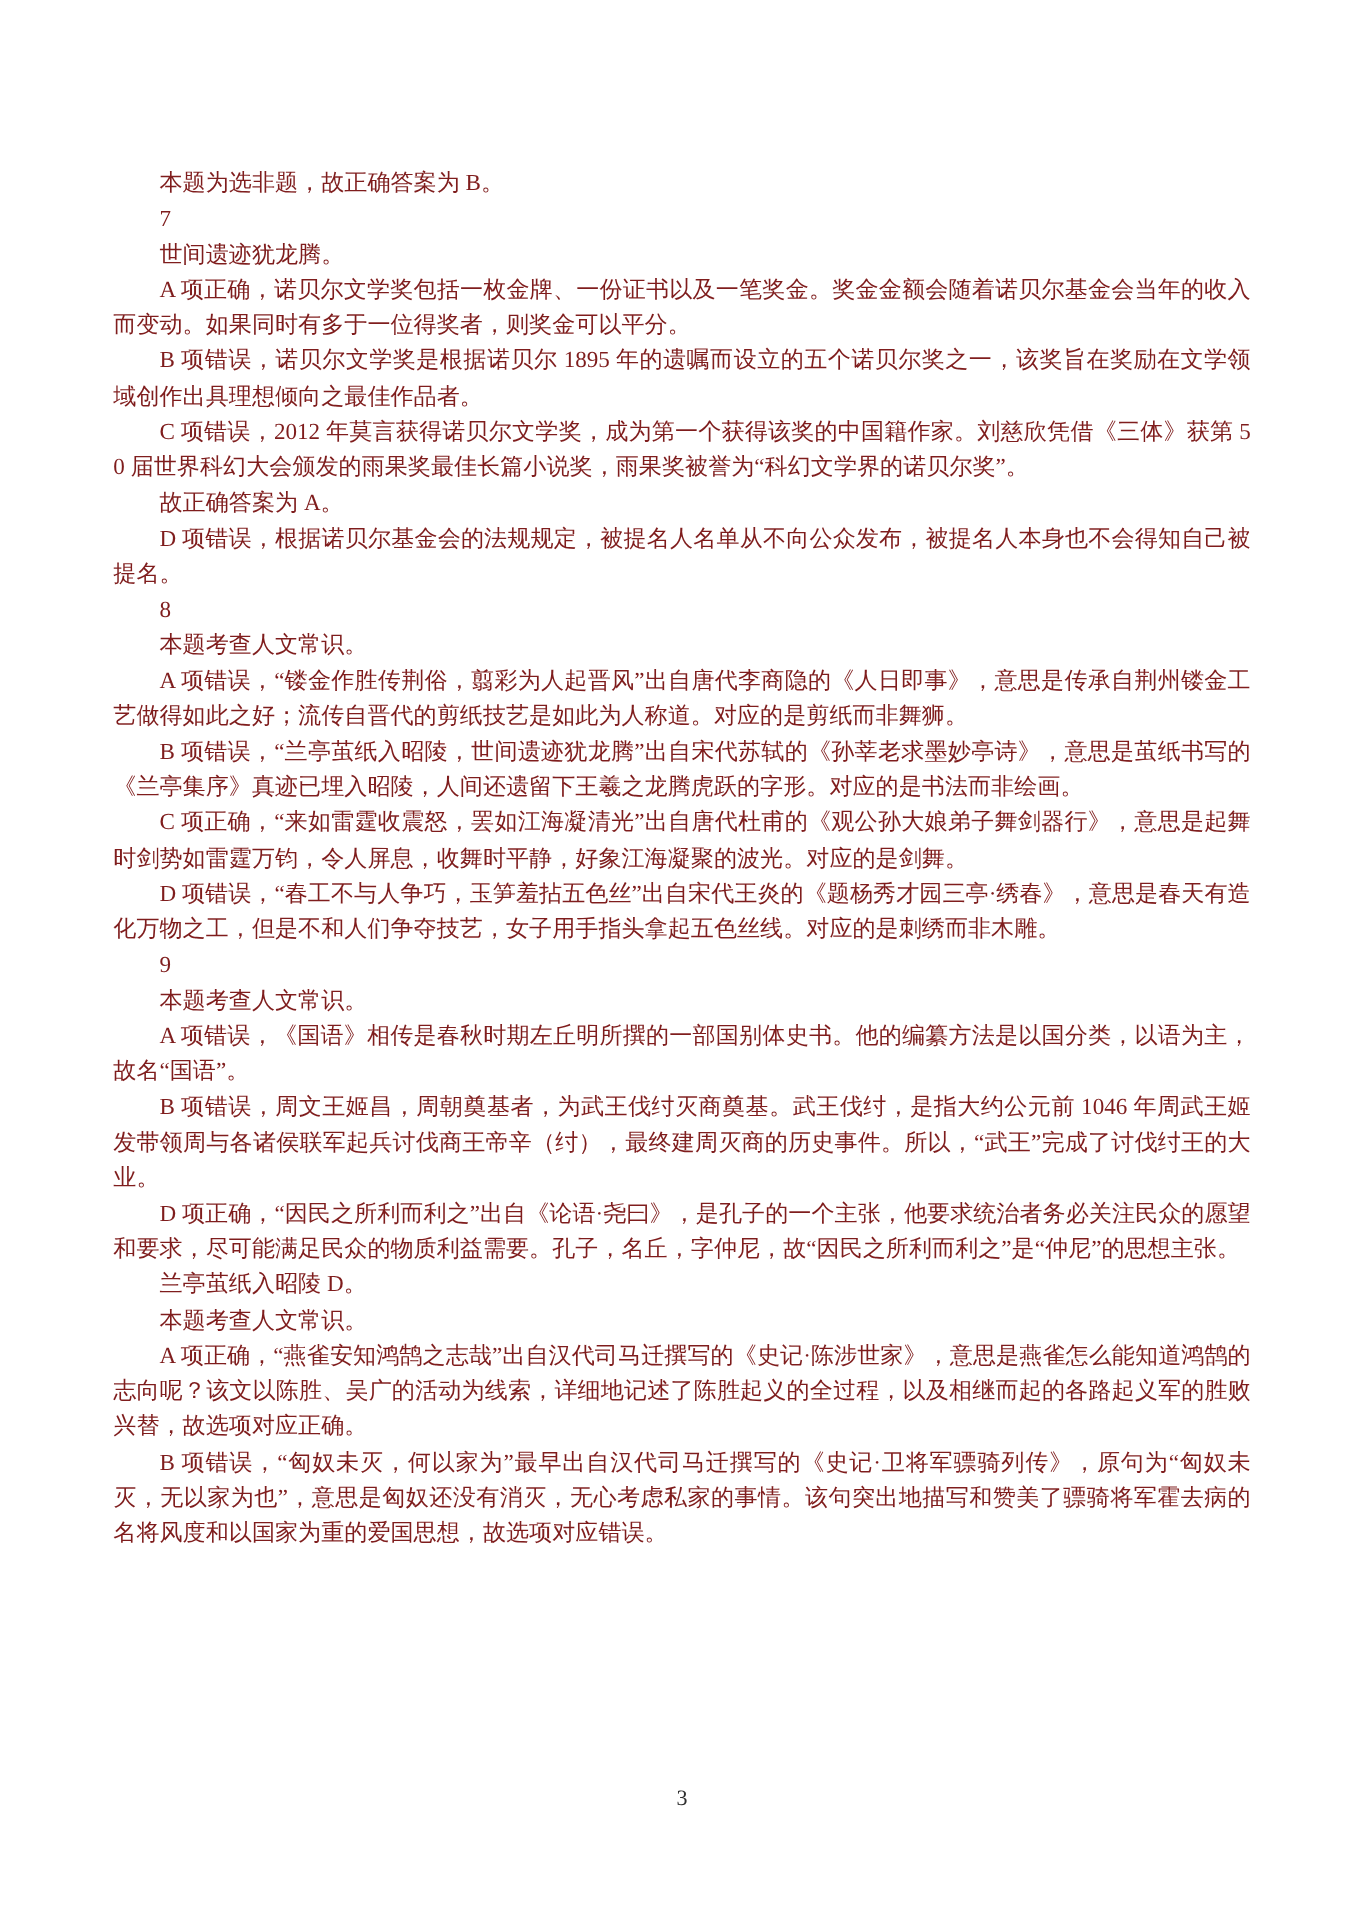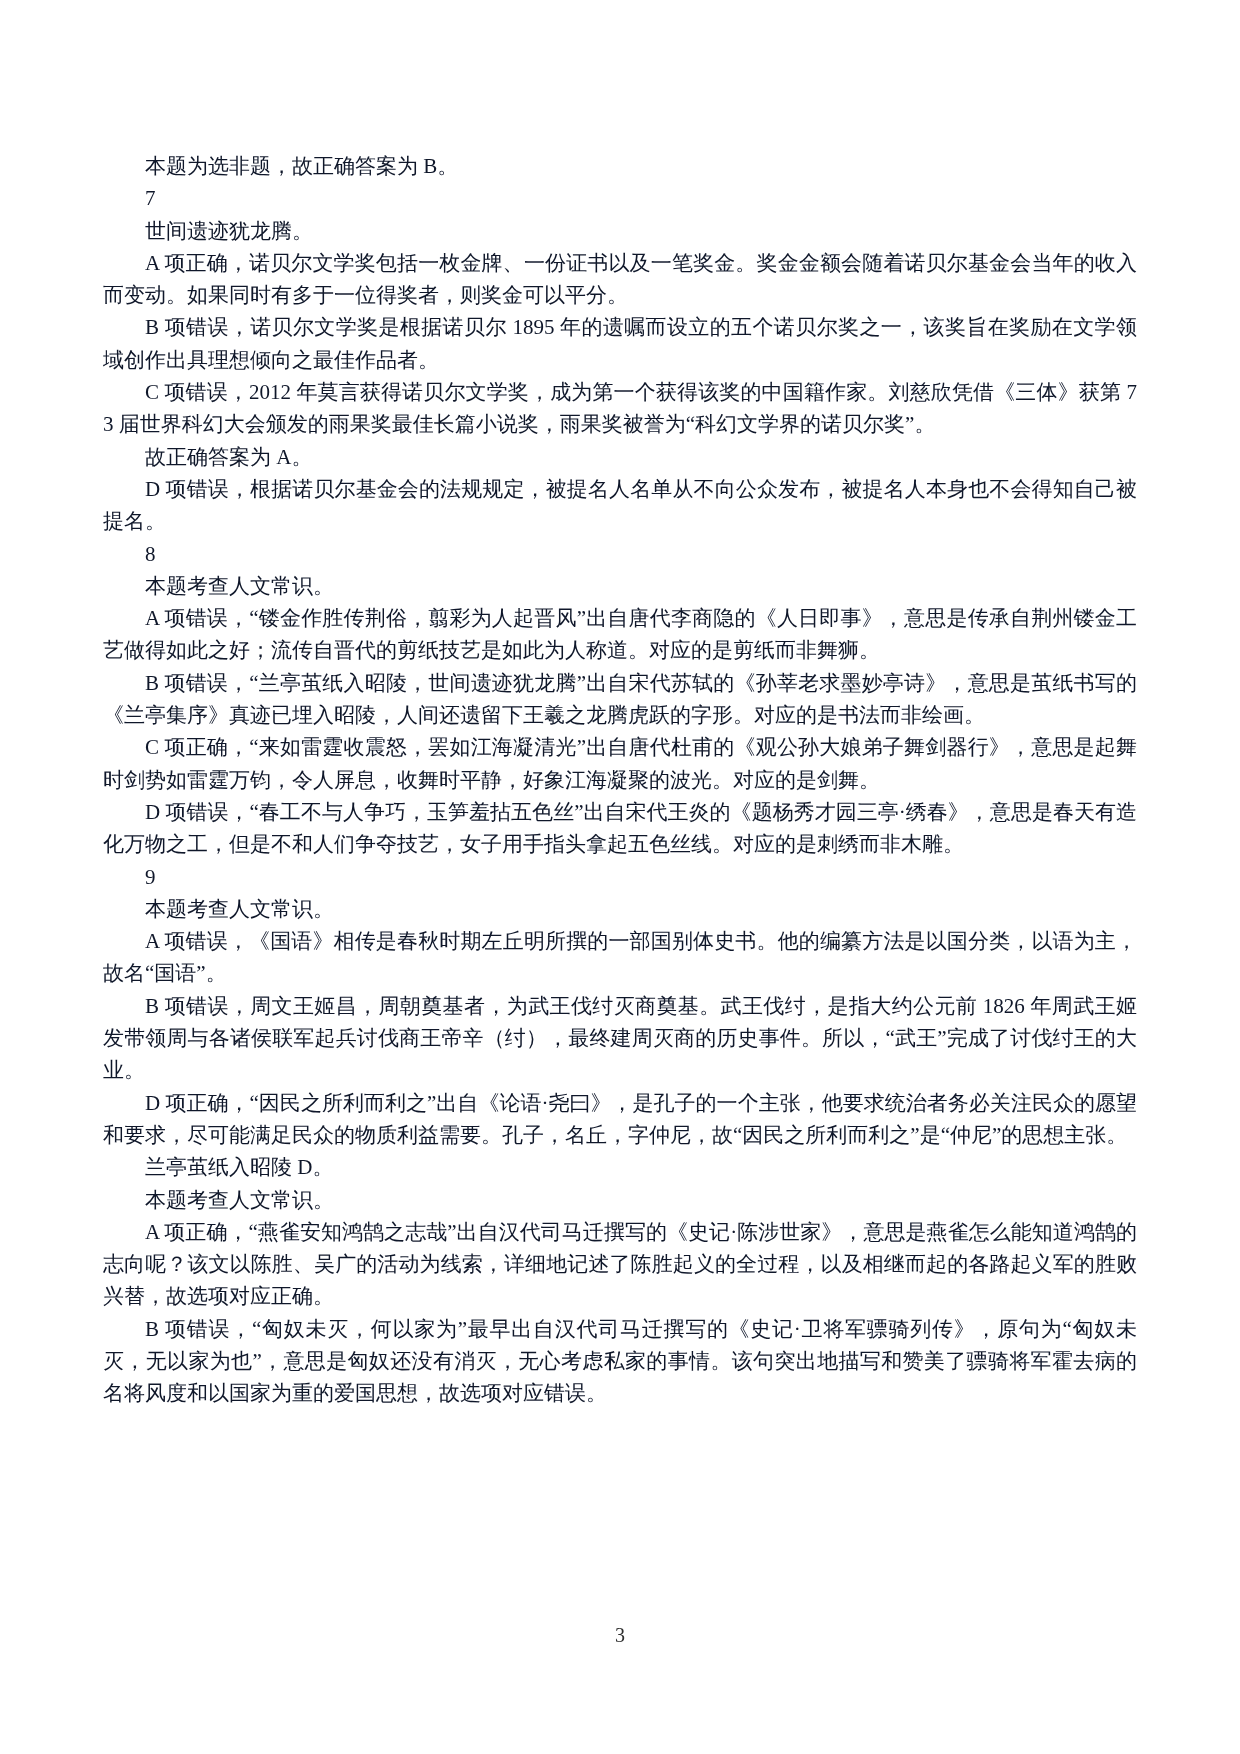--- a/index.html
+++ b/index.html
@@ -23,21 +23,21 @@
     position: absolute;
     left: 103px;
     top: 150px;
     width: 1034px;
   }
   .para {
     margin: 0;
     padding: 0;
     font-size: 21px;
     line-height: 32.3px;
-    color: #0f172a;
+    color: #7f1d1d;
     text-align: justify;
     text-justify: inter-ideograph;
     text-indent: 2em;
     word-break: break-all;
   }
   .footer {
     position: absolute;
     top: 1624px;
     left: 0;
     width: 100%;
@@ -51,33 +51,33 @@
 </head>
 <body>
 
 <div class="page">
   <main class="content">
     <p class="para">本题为选非题，故正确答案为 B。</p>
     <p class="para">7</p>
     <p class="para">世间遗迹犹龙腾。</p>
     <p class="para">A 项正确，诺贝尔文学奖包括一枚金牌、一份证书以及一笔奖金。奖金金额会随着诺贝尔基金会当年的收入而变动。如果同时有多于一位得奖者，则奖金可以平分。</p>
     <p class="para">B 项错误，诺贝尔文学奖是根据诺贝尔 1895 年的遗嘱而设立的五个诺贝尔奖之一，该奖旨在奖励在文学领域创作出具理想倾向之最佳作品者。</p>
-    <p class="para">C 项错误，2012 年莫言获得诺贝尔文学奖，成为第一个获得该奖的中国籍作家。刘慈欣凭借《三体》获第 73 届世界科幻大会颁发的雨果奖最佳长篇小说奖，雨果奖被誉为“科幻文学界的诺贝尔奖”。</p>
+    <p class="para">C 项错误，2012 年莫言获得诺贝尔文学奖，成为第一个获得该奖的中国籍作家。刘慈欣凭借《三体》获第 50 届世界科幻大会颁发的雨果奖最佳长篇小说奖，雨果奖被誉为“科幻文学界的诺贝尔奖”。</p>
     <p class="para">故正确答案为 A。</p>
     <p class="para">D 项错误，根据诺贝尔基金会的法规规定，被提名人名单从不向公众发布，被提名人本身也不会得知自己被提名。</p>
     <p class="para">8</p>
     <p class="para">本题考查人文常识。</p>
     <p class="para">A 项错误，“镂金作胜传荆俗，翦彩为人起晋风”出自唐代李商隐的《人日即事》，意思是传承自荆州镂金工艺做得如此之好；流传自晋代的剪纸技艺是如此为人称道。对应的是剪纸而非舞狮。</p>
     <p class="para">B 项错误，“兰亭茧纸入昭陵，世间遗迹犹龙腾”出自宋代苏轼的《孙莘老求墨妙亭诗》，意思是茧纸书写的《兰亭集序》真迹已埋入昭陵，人间还遗留下王羲之龙腾虎跃的字形。对应的是书法而非绘画。</p>
     <p class="para">C 项正确，“来如雷霆收震怒，罢如江海凝清光”出自唐代杜甫的《观公孙大娘弟子舞剑器行》，意思是起舞时剑势如雷霆万钧，令人屏息，收舞时平静，好象江海凝聚的波光。对应的是剑舞。</p>
     <p class="para">D 项错误，“春工不与人争巧，玉笋羞拈五色丝”出自宋代王炎的《题杨秀才园三亭·绣春》，意思是春天有造化万物之工，但是不和人们争夺技艺，女子用手指头拿起五色丝线。对应的是刺绣而非木雕。</p>
     <p class="para">9</p>
     <p class="para">本题考查人文常识。</p>
     <p class="para">A 项错误，《国语》相传是春秋时期左丘明所撰的一部国别体史书。他的编纂方法是以国分类，以语为主，故名“国语”。</p>
-    <p class="para">B 项错误，周文王姬昌，周朝奠基者，为武王伐纣灭商奠基。武王伐纣，是指大约公元前 1826 年周武王姬发带领周与各诸侯联军起兵讨伐商王帝辛（纣），最终建周灭商的历史事件。所以，“武王”完成了讨伐纣王的大业。</p>
+    <p class="para">B 项错误，周文王姬昌，周朝奠基者，为武王伐纣灭商奠基。武王伐纣，是指大约公元前 1046 年周武王姬发带领周与各诸侯联军起兵讨伐商王帝辛（纣），最终建周灭商的历史事件。所以，“武王”完成了讨伐纣王的大业。</p>
     <p class="para">D 项正确，“因民之所利而利之”出自《论语·尧曰》，是孔子的一个主张，他要求统治者务必关注民众的愿望和要求，尽可能满足民众的物质利益需要。孔子，名丘，字仲尼，故“因民之所利而利之”是“仲尼”的思想主张。</p>
     <p class="para">兰亭茧纸入昭陵 D。</p>
     <p class="para">本题考查人文常识。</p>
     <p class="para">A 项正确，“燕雀安知鸿鹄之志哉”出自汉代司马迁撰写的《史记·陈涉世家》，意思是燕雀怎么能知道鸿鹄的志向呢？该文以陈胜、吴广的活动为线索，详细地记述了陈胜起义的全过程，以及相继而起的各路起义军的胜败兴替，故选项对应正确。</p>
     <p class="para">B 项错误，“匈奴未灭，何以家为”最早出自汉代司马迁撰写的《史记·卫将军骠骑列传》，原句为“匈奴未灭，无以家为也”，意思是匈奴还没有消灭，无心考虑私家的事情。该句突出地描写和赞美了骠骑将军霍去病的名将风度和以国家为重的爱国思想，故选项对应错误。</p>
   </main>
   <footer class="footer">
     <span class="page-number">3</span>
   </footer>
 </div>

